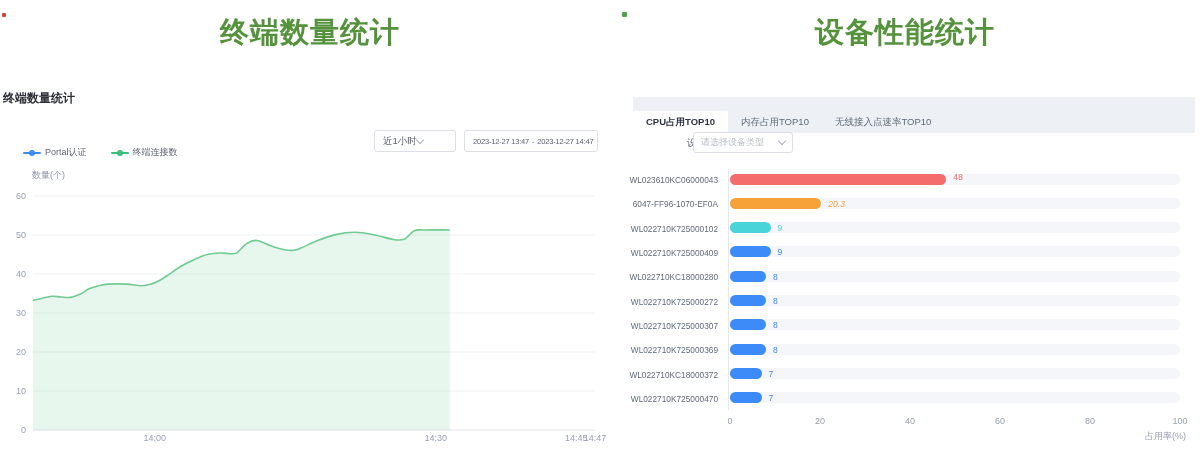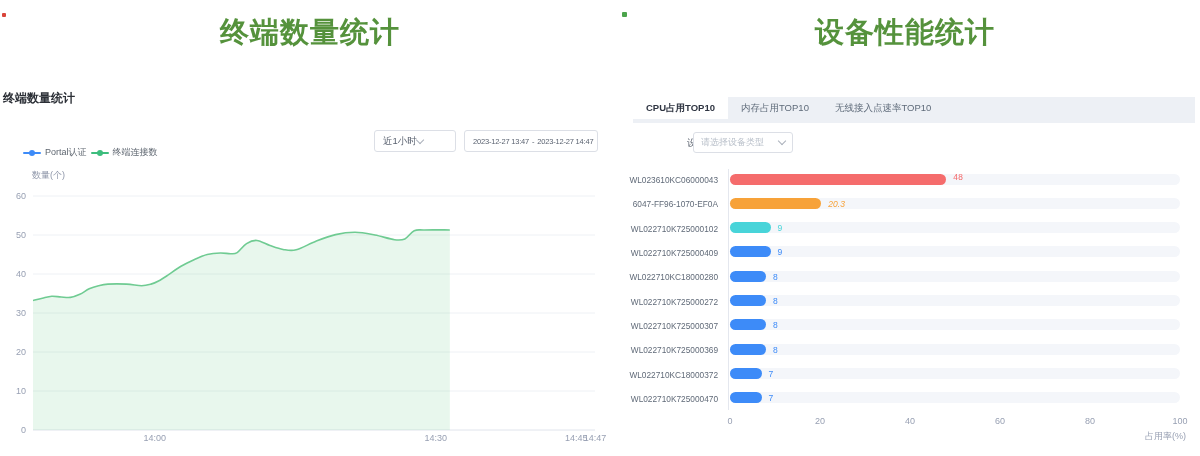--- a/index.html
+++ b/index.html
@@ -12,31 +12,31 @@
   .bullet.green{left:622px;top:12px;background:#4ca44c;width:5px;height:5px;}
   .panel-header{position:absolute;left:3px;top:90px;font-size:12px;font-weight:700;color:#2b2f36;}
   
   .select-box{position:absolute;left:374px;top:130px;width:82px;height:22px;border:1px solid #dcdfe6;border-radius:3px;
               background:#fff;display:flex;align-items:center;padding:0 8px;box-sizing:border-box;
               font-size:9.5px;color:#5a6270;cursor:pointer;}
   .chev{width:5px;height:5px;border-right:1.2px solid #aab0bb;border-bottom:1.2px solid #aab0bb;transform:rotate(45deg);margin-top:-3px;}
   .date-box{position:absolute;left:464px;top:130px;width:134px;height:22px;border:1px solid #dcdfe6;border-radius:3px;
             background:#fff;display:flex;align-items:center;gap:3px;padding:0 5px;box-sizing:border-box;
             font-size:7.5px;letter-spacing:-0.2px;color:#5a6270;white-space:nowrap;cursor:pointer;}
-  .legend{position:absolute;left:23px;top:146px;display:flex;gap:4px;align-items:center;}
+  .legend{position:absolute;left:23px;top:146px;display:flex;gap:24px;align-items:center;}
   .legend-item{display:flex;align-items:center;gap:4px;font-size:9px;color:#5e6670;cursor:pointer;}
   .legend-marker{position:relative;width:18px;height:5px;}
   .legend-marker .lm-line{position:absolute;left:0;right:0;top:2px;height:1.5px;border-radius:1px;}
   .legend-marker .lm-dot{position:absolute;left:6px;top:-0.5px;width:6px;height:6px;border-radius:50%;}
   .y-axis-title{position:absolute;left:32px;top:169px;font-size:9px;color:#8d95a8;}
   .tick-label{position:absolute;font-size:9px;color:#98a0b3;}
   .ytick{width:26px;text-align:right;left:0;}
   .xtick{transform:translateX(-50%);top:433px;}
   
-  .tabbar{position:absolute;left:633px;top:97px;width:562px;height:26px;background:#edf0f5;display:flex;align-items:flex-start;}
+  .tabbar{position:absolute;left:633px;top:97px;width:562px;height:36px;background:#edf0f5;display:flex;align-items:flex-end;}
   .tab{font-size:9.5px;line-height:22px;padding:0 13px;color:#5f6b7a;cursor:pointer;white-space:nowrap;}
   .tab.active{background:#fff;color:#2f3542;font-weight:700;}
   .devtype-label{position:absolute;left:648px;top:137px;font-size:9.5px;color:#5c6470;margin-left:39px;}
   .devtype-select{position:absolute;left:693px;top:132px;width:100px;height:21px;border:1px solid #dcdfe6;border-radius:3px;
                   background:#fff;display:flex;align-items:center;justify-content:space-between;padding:0 7px;box-sizing:border-box;
                   font-size:9px;color:#b8bfc9;cursor:pointer;}
   .bar-label{position:absolute;left:628px;width:90px;text-align:right;font-size:8.3px;color:#606a78;white-space:nowrap;}
   .bar-track{position:absolute;left:730px;width:450px;height:11px;border-radius:6px;background:#f4f6fa;}
   .bar-fill{height:11px;border-radius:6px;}
   .bar-value{position:absolute;font-size:8.5px;font-weight:400;}

